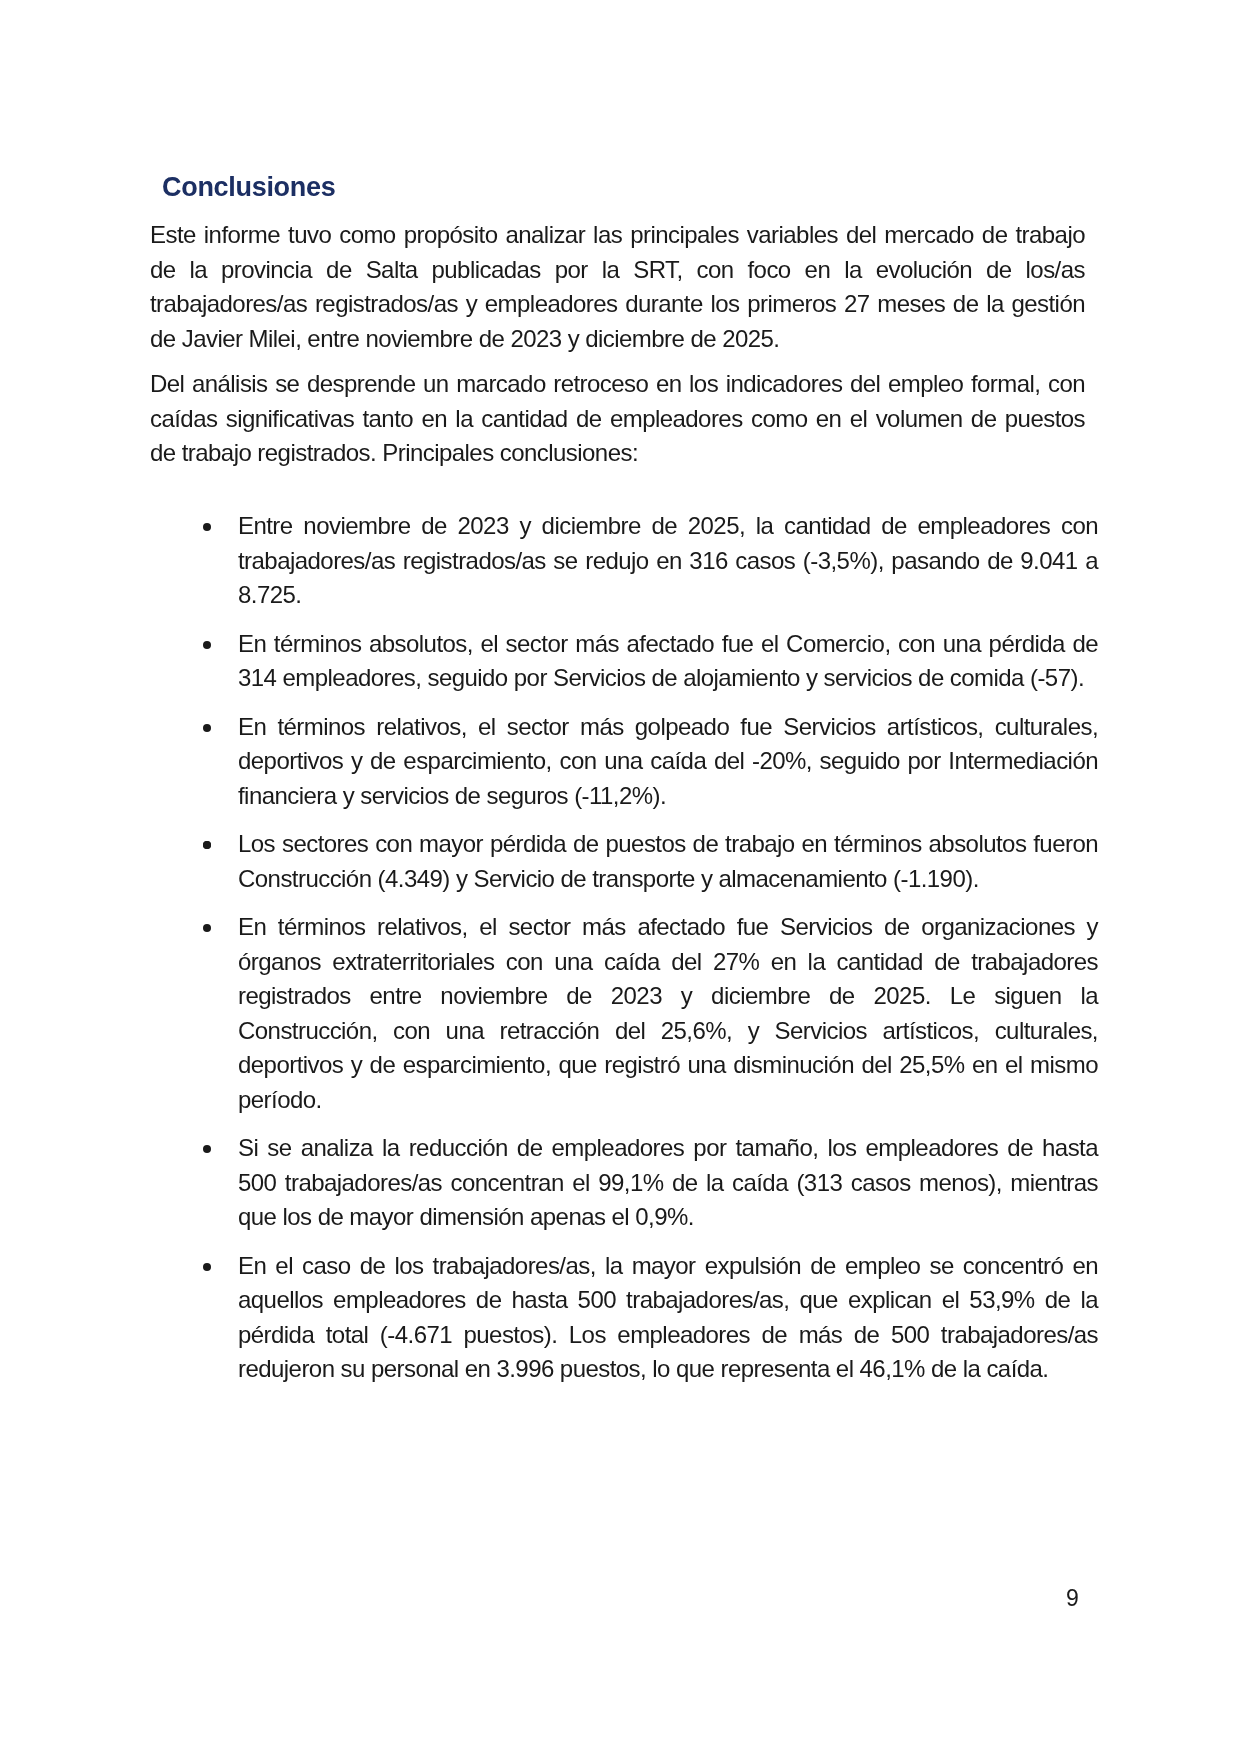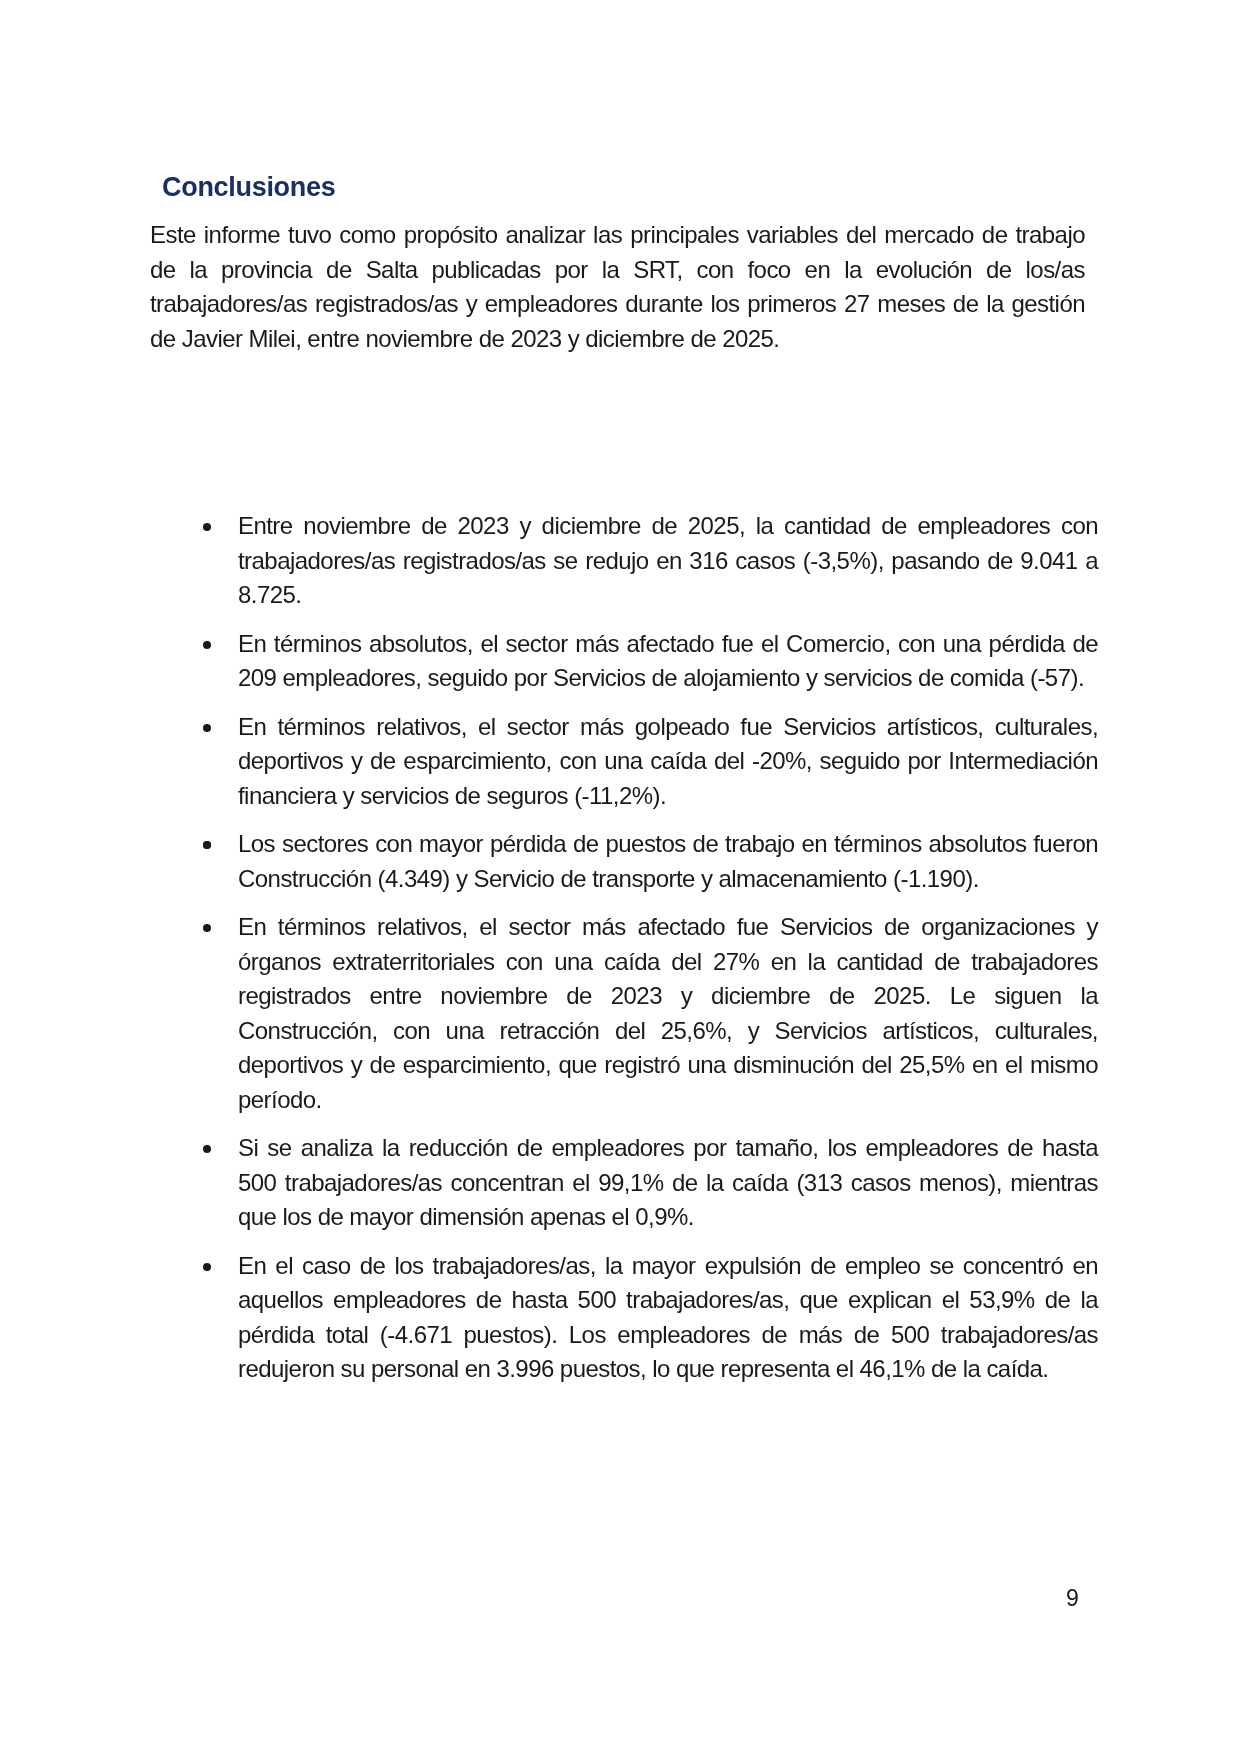--- a/index.html
+++ b/index.html
@@ -45,24 +45,25 @@
 </style>
 </head>
 <body>
 
 <div class="page">
 
 
   <div class="title">Conclusiones</div>
 
   <p class="para p1 body-text">Este informe tuvo como propósito analizar las principales variables del mercado de trabajo de la provincia de Salta publicadas por la SRT, con foco en la evolución de los/as trabajadores/as registrados/as y empleadores durante los primeros 27 meses de la gestión de Javier Milei, entre noviembre de 2023 y diciembre de 2025.</p>
+  <p class="para p2 body-text">Del análisis se desprende un marcado retroceso en los indicadores del empleo formal, con caídas significativas tanto en la cantidad de empleadores como en el volumen de puestos de trabajo registrados. Principales conclusiones:</p>
 
   <ul class="bullets body-text">
     <li class="bullet"><span class="bullet-dot"></span><span>Entre noviembre de 2023 y diciembre de 2025, la cantidad de empleadores con trabajadores/as registrados/as se redujo en 316 casos (-3,5%), pasando de 9.041 a 8.725.</span></li>
-    <li class="bullet"><span class="bullet-dot"></span><span>En términos absolutos, el sector más afectado fue el Comercio, con una pérdida de 209 empleadores, seguido por Servicios de alojamiento y servicios de comida (-57).</span></li>
+    <li class="bullet"><span class="bullet-dot"></span><span>En términos absolutos, el sector más afectado fue el Comercio, con una pérdida de 314 empleadores, seguido por Servicios de alojamiento y servicios de comida (-57).</span></li>
     <li class="bullet"><span class="bullet-dot"></span><span>En términos relativos, el sector más golpeado fue Servicios artísticos, culturales, deportivos y de esparcimiento, con una caída del -20%, seguido por Intermediación financiera y servicios de seguros (-11,2%).</span></li>
     <li class="bullet"><span class="bullet-dot"></span></li>
     <li class="bullet"><span class="bullet-dot"></span><span>Los sectores con mayor pérdida de puestos de trabajo en términos absolutos fueron Construcción (4.349) y Servicio de transporte y almacenamiento (-1.190).</span></li>
     <li class="bullet"><span class="bullet-dot"></span><span>En términos relativos, el sector más afectado fue Servicios de organizaciones y órganos extraterritoriales con una caída del 27% en la cantidad de trabajadores registrados entre noviembre de 2023 y diciembre de 2025. Le siguen la Construcción, con una retracción del 25,6%, y Servicios artísticos, culturales, deportivos y de esparcimiento, que registró una disminución del 25,5% en el mismo período.</span></li>
     <li class="bullet"><span class="bullet-dot"></span><span>Si se analiza la reducción de empleadores por tamaño, los empleadores de hasta 500 trabajadores/as concentran el 99,1% de la caída (313 casos menos), mientras que los de mayor dimensión apenas el 0,9%.</span></li>
     <li class="bullet"><span class="bullet-dot"></span><span>En el caso de los trabajadores/as, la mayor expulsión de empleo se concentró en aquellos empleadores de hasta 500 trabajadores/as, que explican el 53,9% de la pérdida total (-4.671 puestos). Los empleadores de más de 500 trabajadores/as redujeron su personal en 3.996 puestos, lo que representa el 46,1% de la caída.</span></li>
   </ul>
 
   <div class="page-number">9</div>
 </div>

